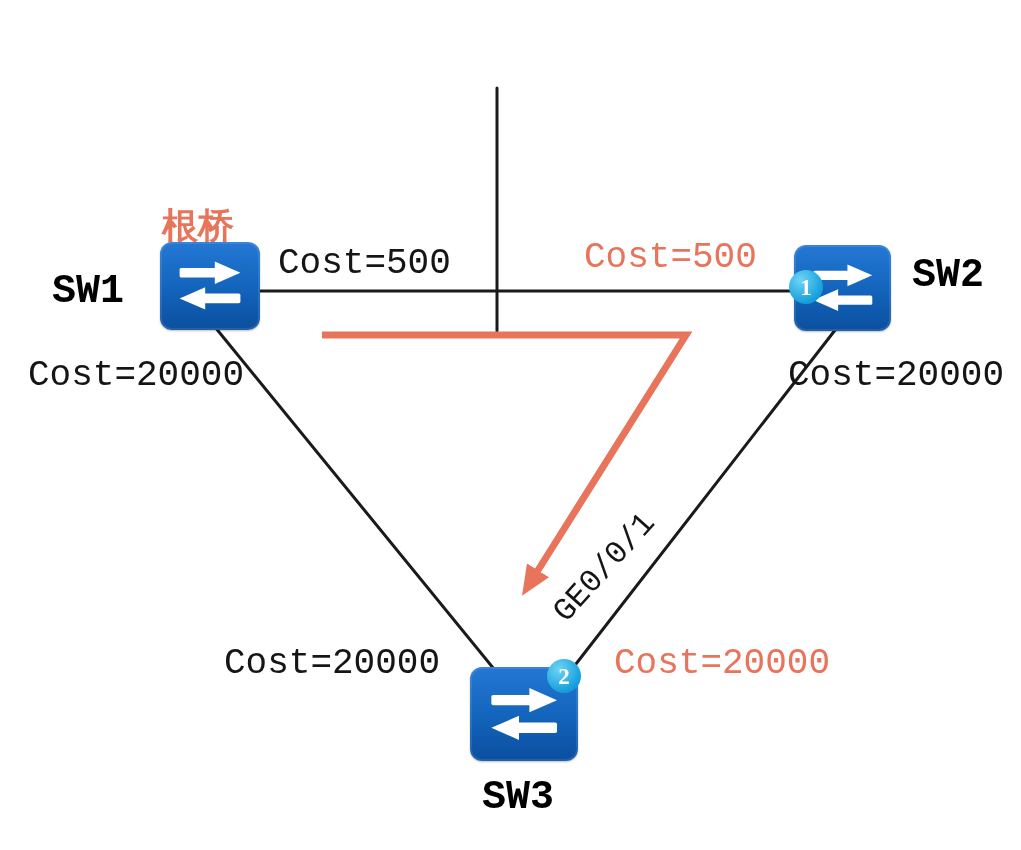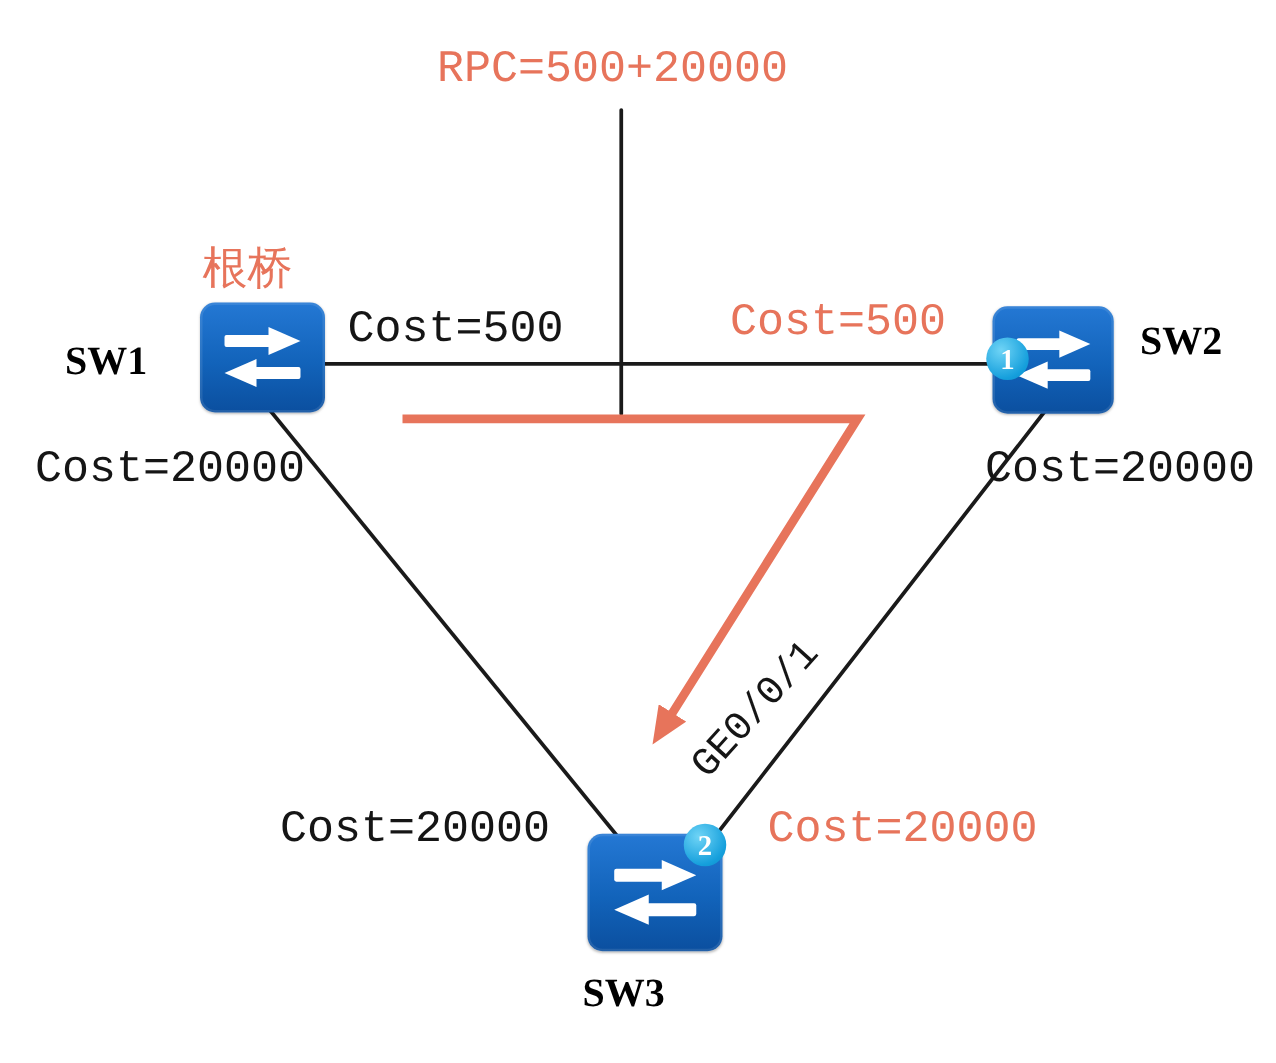--- a/index.html
+++ b/index.html
@@ -14,37 +14,37 @@
   html,body{background:#ffffff}
   body{font-family:"Liberation Mono",monospace}
   .canvas{position:relative;width:1021px;height:850px;background:#ffffff;overflow:hidden}
   .layer{position:absolute;left:0;top:0}
   .blk{stroke:var(--line-black);stroke-width:3;stroke-linecap:round}
   .flow{stroke:var(--accent-salmon);stroke-width:7;fill:none;stroke-linejoin:miter}
   .arrow-head{fill:var(--accent-salmon)}
   .txt{position:absolute;white-space:nowrap;font-family:"Liberation Mono",monospace;
        font-size:36px;line-height:1;color:var(--text-black)}
   .salmon{color:var(--accent-salmon)}
-  .node-label{position:absolute;white-space:nowrap;font-family:Liberation Serif, serif;
-       font-weight:700;font-size:32px;line-height:1;color:#000}
+  .node-label{position:absolute;white-space:nowrap;font-family:Liberation Mono, monospace;
+       font-weight:700;font-size:40px;line-height:1;color:#000}
   .switch{position:absolute;border-radius:12px;
        background:linear-gradient(180deg,#2478d4 0%,#1263BA 55%,#0B4F9F 100%);
        box-shadow:inset 0 0 0 2px rgba(255,255,255,.10), 0 1px 2px rgba(0,0,0,.25);
        display:flex;align-items:center;justify-content:center}
   .switch svg{width:80%;height:auto;display:block}
   .badge{position:absolute;width:34px;height:34px;border-radius:50%;
        background:radial-gradient(circle at 35% 30%,#6FD4F6,#159FDC 70%,#0D8CC6);
        color:#fff;font-family:"Liberation Serif",serif;font-weight:700;font-size:23px;
        display:flex;align-items:center;justify-content:center;line-height:1}
   
   .rpc{left:490px;top:38px;transform:translateX(-50%)}
-  .root-bridge{left:162px;top:196px;font-family:"Liberation Serif",serif;font-weight:400}
+  .root-bridge{left:162px;top:208px;font-family:"Liberation Serif",serif;font-weight:700}
   .lbl-sw1{left:52px;top:272px}
   .lbl-sw2{left:912px;top:256px}
-  .lbl-sw3{left:466px;top:778px}
+  .lbl-sw3{left:482px;top:778px}
   .cost-12-a{left:278px;top:246px}
   .cost-12-b{left:584px;top:240px}
   .cost-13-a{left:28px;top:358px}
   .cost-23-a{left:788px;top:358px}
   .cost-13-b{left:224px;top:646px}
   .cost-23-b{left:614px;top:646px}
   .ge{left:605px;top:568px;font-size:32px;transform:translate(-50%,-50%) rotate(-48deg)}
   
   .sw1-icon{left:160px;top:242px;width:100px;height:88px}
   .sw2-icon{left:794px;top:245px;width:97px;height:86px}
@@ -63,21 +63,20 @@
         <path d="M0,0 L30,13 L0,26 Z" class="arrow-head"></path>
       </marker>
     </defs>
     <line class="blk" x1="497" y1="88" x2="497" y2="331"></line>
     <line class="blk" x1="212" y1="291" x2="840" y2="291"></line>
     <line class="blk" x1="206" y1="316" x2="516" y2="696"></line>
     <line class="blk" x1="846" y1="316" x2="548" y2="700"></line>
     <polyline class="flow" points="322,335 686,335 530,583" marker-end="url(#ah)"></polyline>
   </svg>
 
-  <div class="txt salmon rpc">RPC=500+20000</div>
   <div class="txt salmon root-bridge">根桥</div>
 
   <div class="txt cost-12-a">Cost=500</div>
   <div class="txt salmon cost-12-b">Cost=500</div>
   <div class="txt cost-13-a">Cost=20000</div>
   <div class="txt cost-23-a">Cost=20000</div>
   <div class="txt cost-13-b">Cost=20000</div>
   <div class="txt salmon cost-23-b">Cost=20000</div>
   <div class="txt ge">GE0/0/1</div>
 

